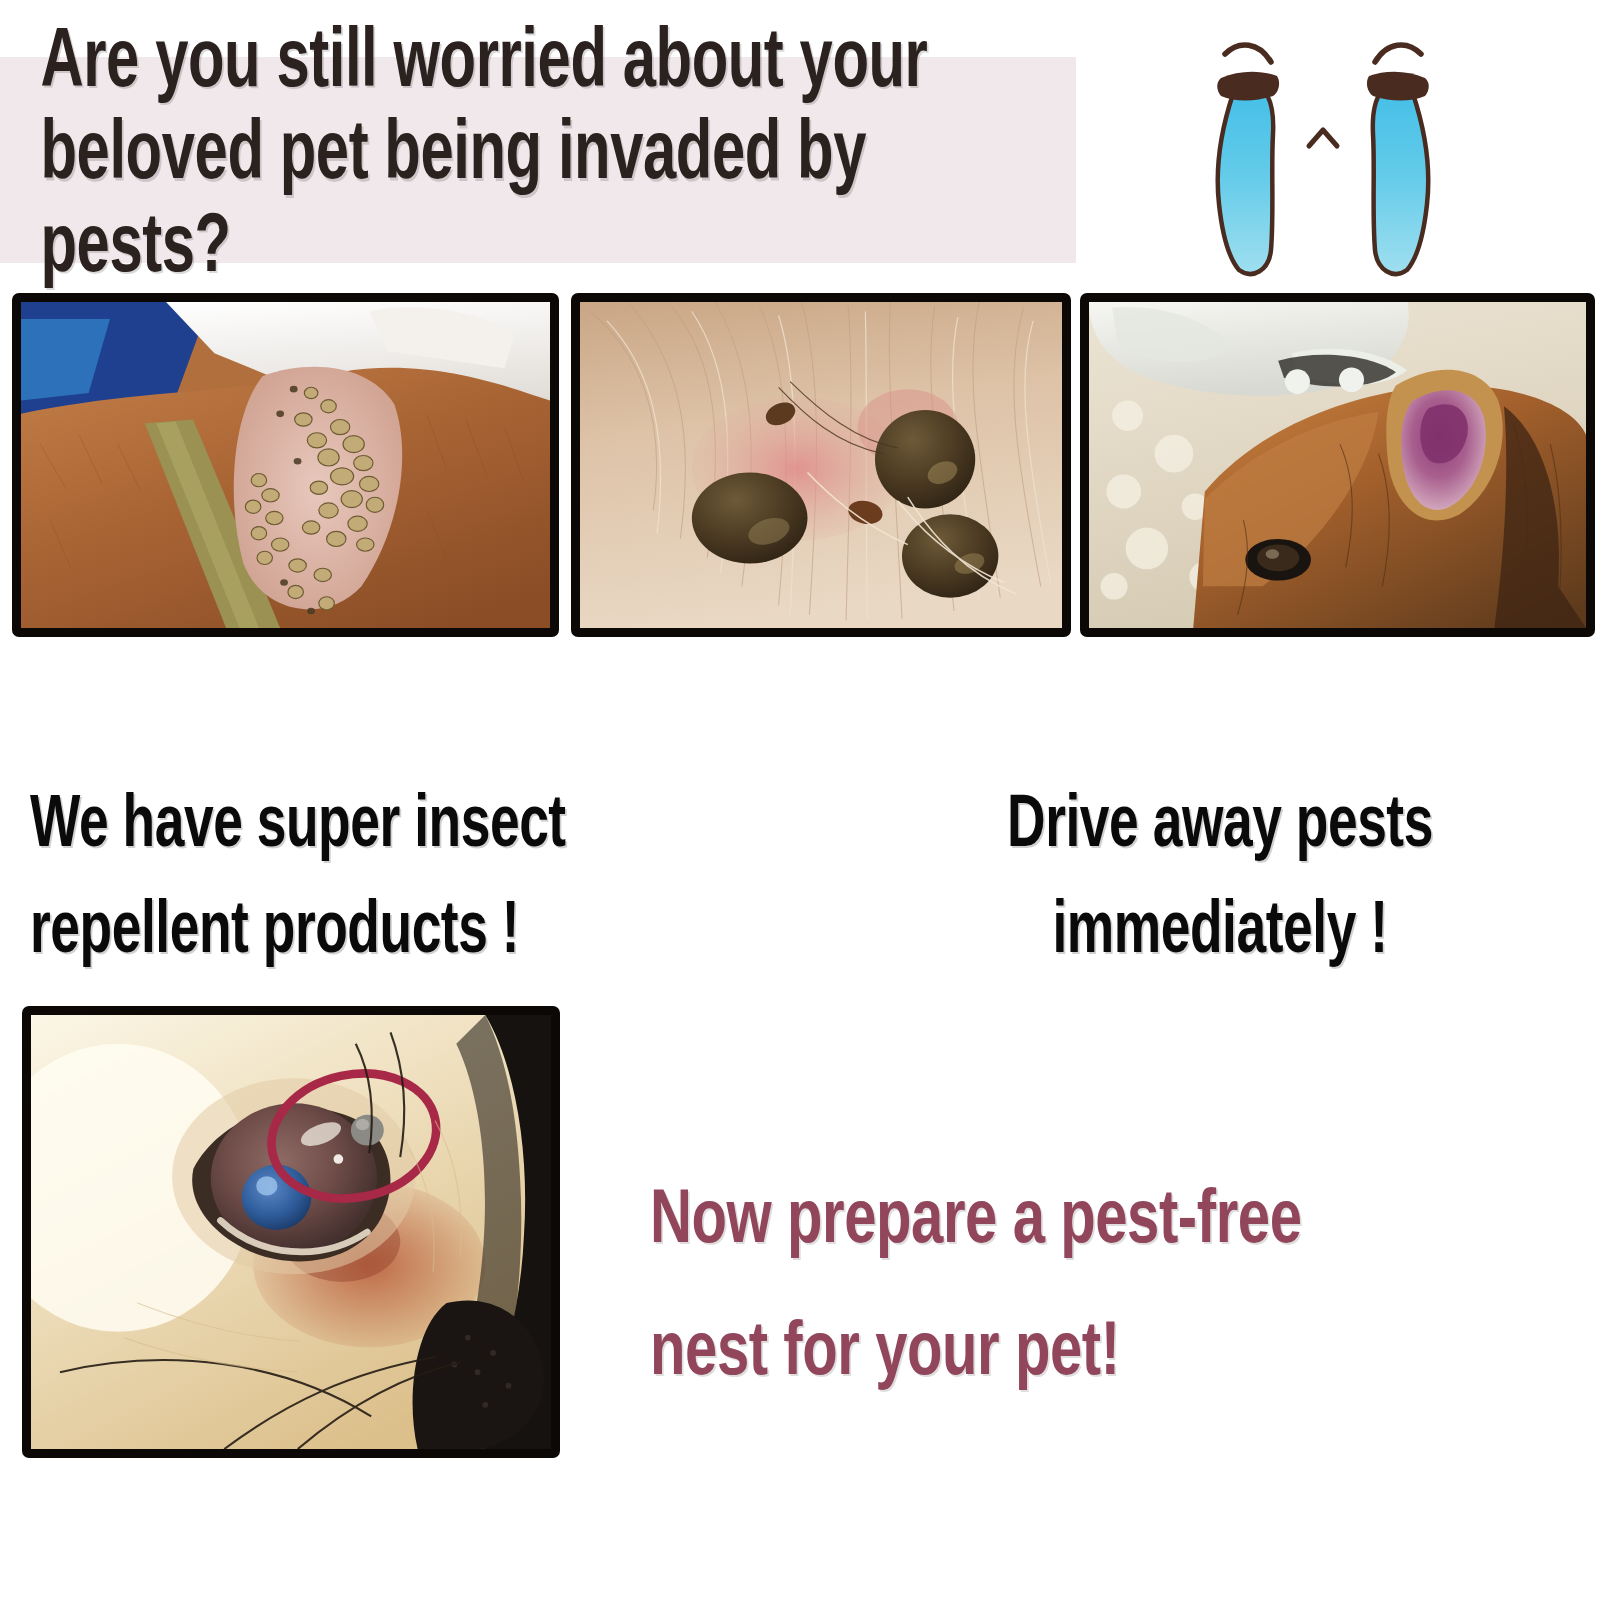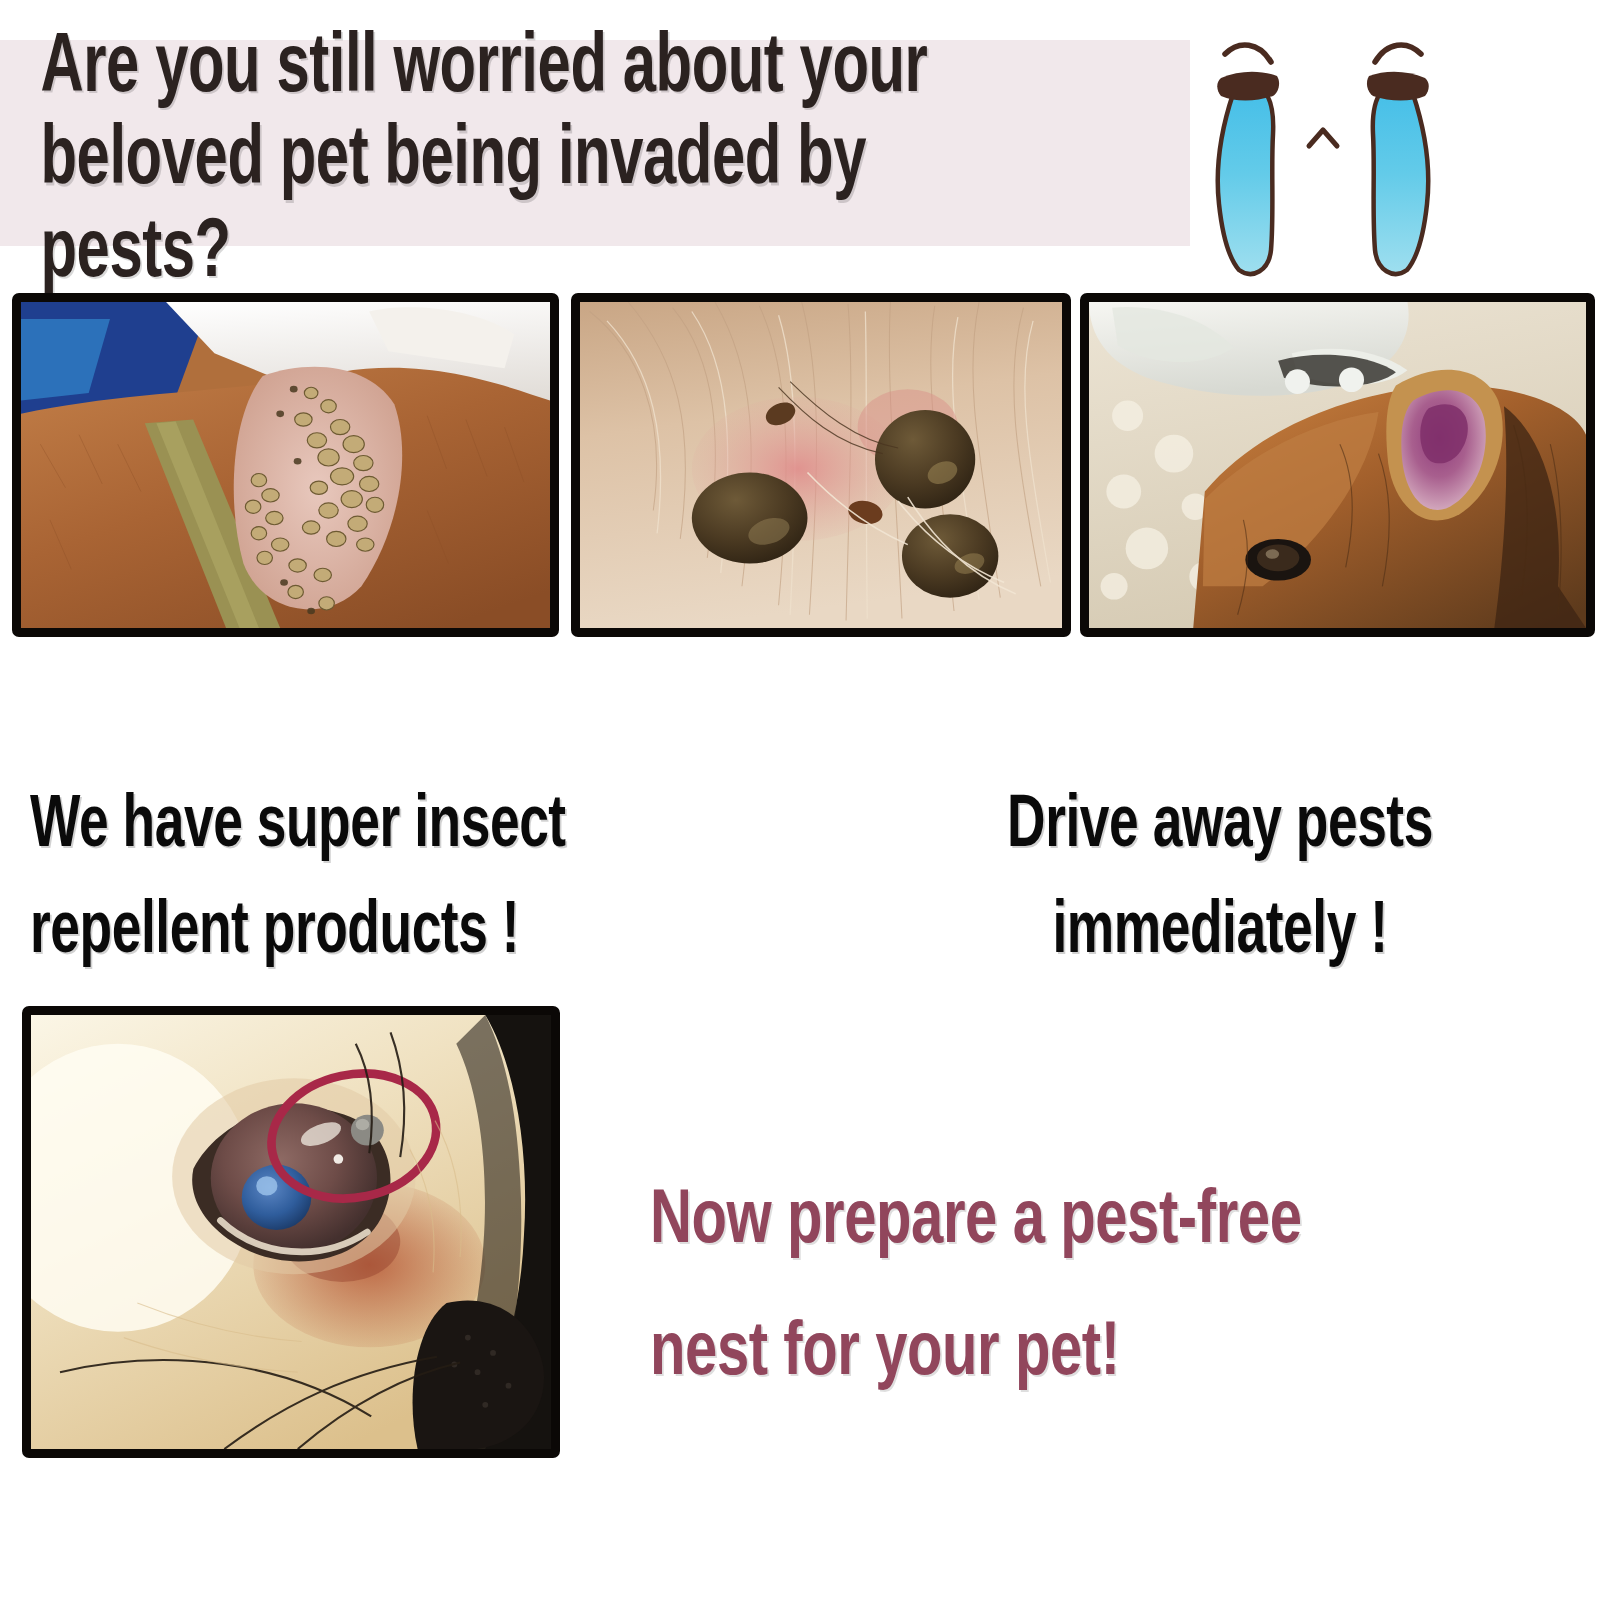--- a/index.html
+++ b/index.html
@@ -17,26 +17,26 @@
     position: relative;
     width: 1601px;
     height: 1601px;
     background: #ffffff;
   }
 
   
   .headline-band {
     position: absolute;
     left: 0;
-    top: 40px;
-    width: 1190px;
+    top: 57px;
+    width: 1076px;
     height: 206px;
     background: #f1e8eb;
     display: flex;
-    align-items: flex-start;
+    align-items: flex-end;
   }
 
   .headline-text {
     padding-left: 46px;
     padding-right: 20px;
     color: #2b2220;
     font-family: "Liberation Sans Narrow", "Liberation Sans", sans-serif;
     font-weight: 700;
     font-size: 68px;
     line-height: 1.12;

